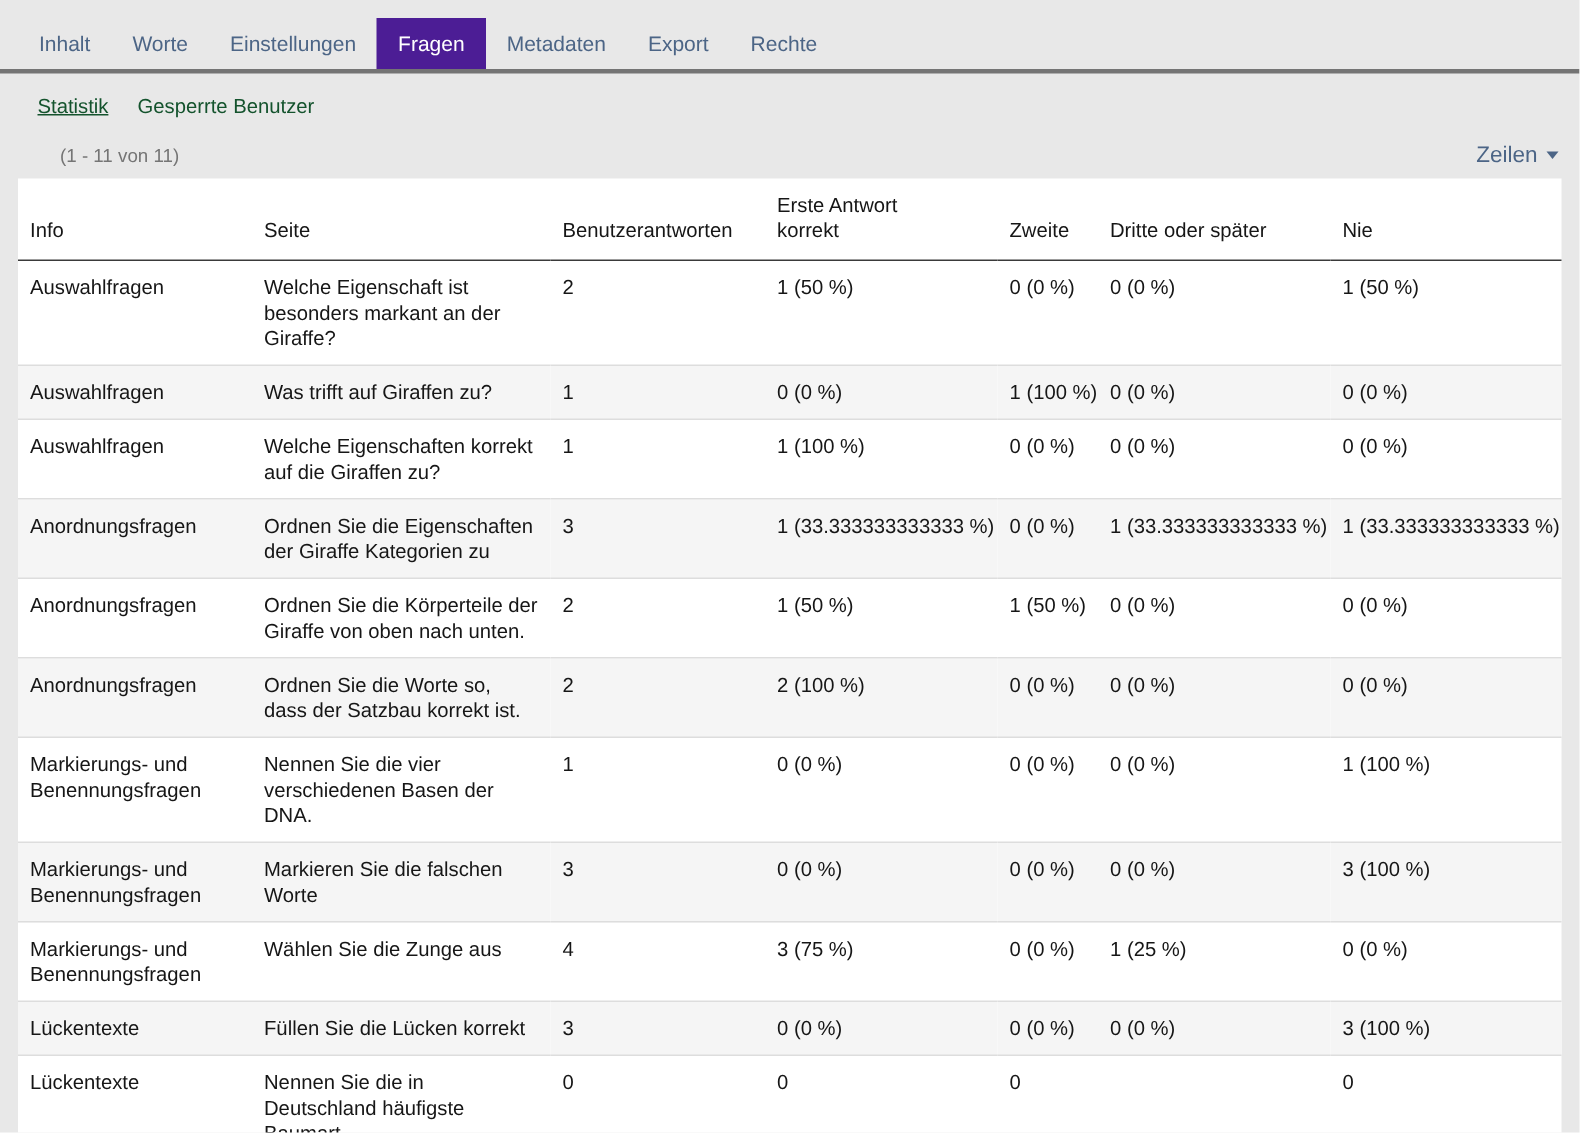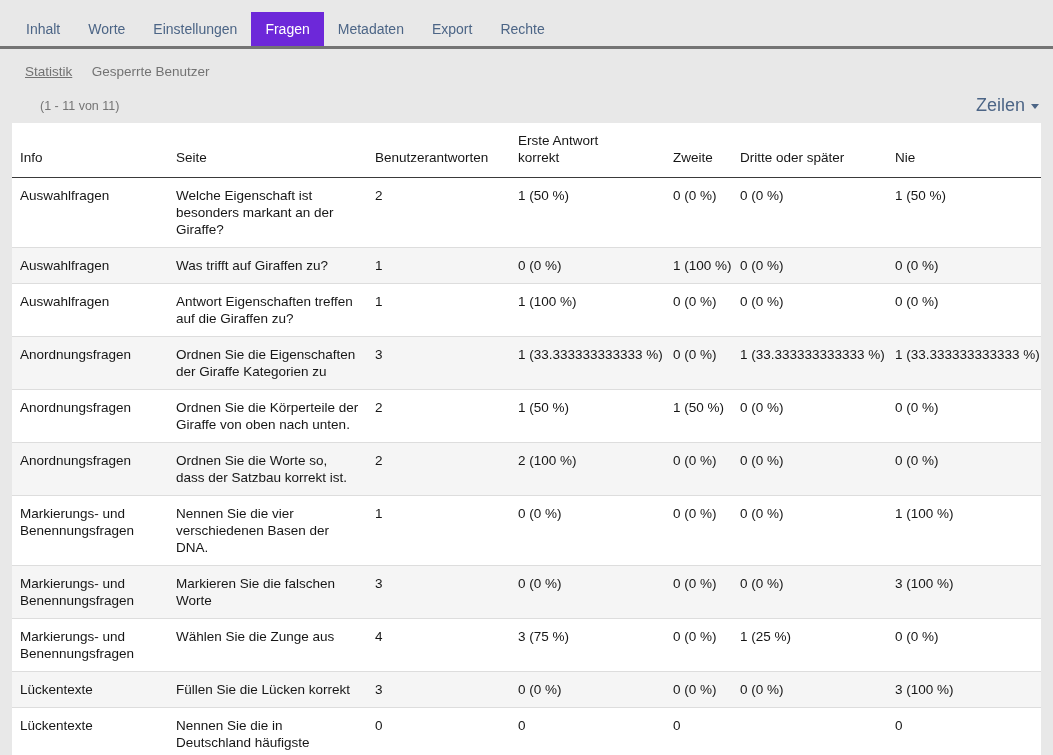--- a/index.html
+++ b/index.html
@@ -17,39 +17,39 @@
     display: flex; align-items: flex-start;
     padding: 12px 12px 0 12px;
     border-bottom: 3px solid #747474;
   }
   .tab {
     display: inline-block;
     color: #4c6586; font-size: 14px; line-height: 16px;
     padding: 9px 14px; text-decoration: none; cursor: pointer;
     white-space: nowrap;
   }
-  .tab.active { background: #6d28d9; color: #ffffff; }
+  .tab.active { background: #4c1d95; color: #ffffff; }
   .tab .chev { margin-left: 7px; font-size: 12px; vertical-align: -1px; }
 
   
   .subtabbar { padding: 13px 12px 0 25px; }
   .subtab {
-    color: #737373; font-size: 13.5px; text-decoration: none;
+    color: #14532d; font-size: 13.5px; text-decoration: none;
     margin-right: 15px; cursor: pointer;
   }
   .subtab.active { text-decoration: underline; }
 
   
   .meta-row {
     display: flex; justify-content: space-between; align-items: center;
     padding: 15px 14px 7px 12px;
     margin-left: 28px;
   }
   .pagination { color: #757575; font-size: 12.5px; }
-  .rows-dd { color: #4c6586; font-size: 18px; cursor: pointer; text-decoration: none; }
+  .rows-dd { color: #4c6586; font-size: 15px; cursor: pointer; text-decoration: none; }
   .caret {
     display: inline-block; width: 0; height: 0;
     border-left: 4px solid transparent; border-right: 4px solid transparent;
     border-top: 5px solid #4c6586;
     margin-left: 6px; vertical-align: 2px;
   }
 
   
   table {
     width: 1029px; margin: 0 12px;
@@ -135,21 +135,21 @@
           <td>Was trifft auf Giraffen zu?</td>
           <td class="c-num">1</td>
           <td class="c-num">0 (0 %)</td>
           <td class="c-num">1 (100 %)</td>
           <td class="c-num">0 (0 %)</td>
           <td class="c-num">0 (0 %)</td>
         </tr>
 
         <tr>
           <td>Auswahlfragen</td>
-          <td>Antwort Eigenschaften treffen auf die Giraffen zu?</td>
+          <td>Welche Eigenschaften korrekt auf die Giraffen zu?</td>
           <td class="c-num">1</td>
           <td class="c-num">1 (100 %)</td>
           <td class="c-num">0 (0 %)</td>
           <td class="c-num">0 (0 %)</td>
           <td class="c-num">0 (0 %)</td>
         </tr>
 
         <tr>
           <td>Anordnungsfragen</td>
           <td>Ordnen Sie die Eigenschaften der Giraffe Kategorien zu</td>

